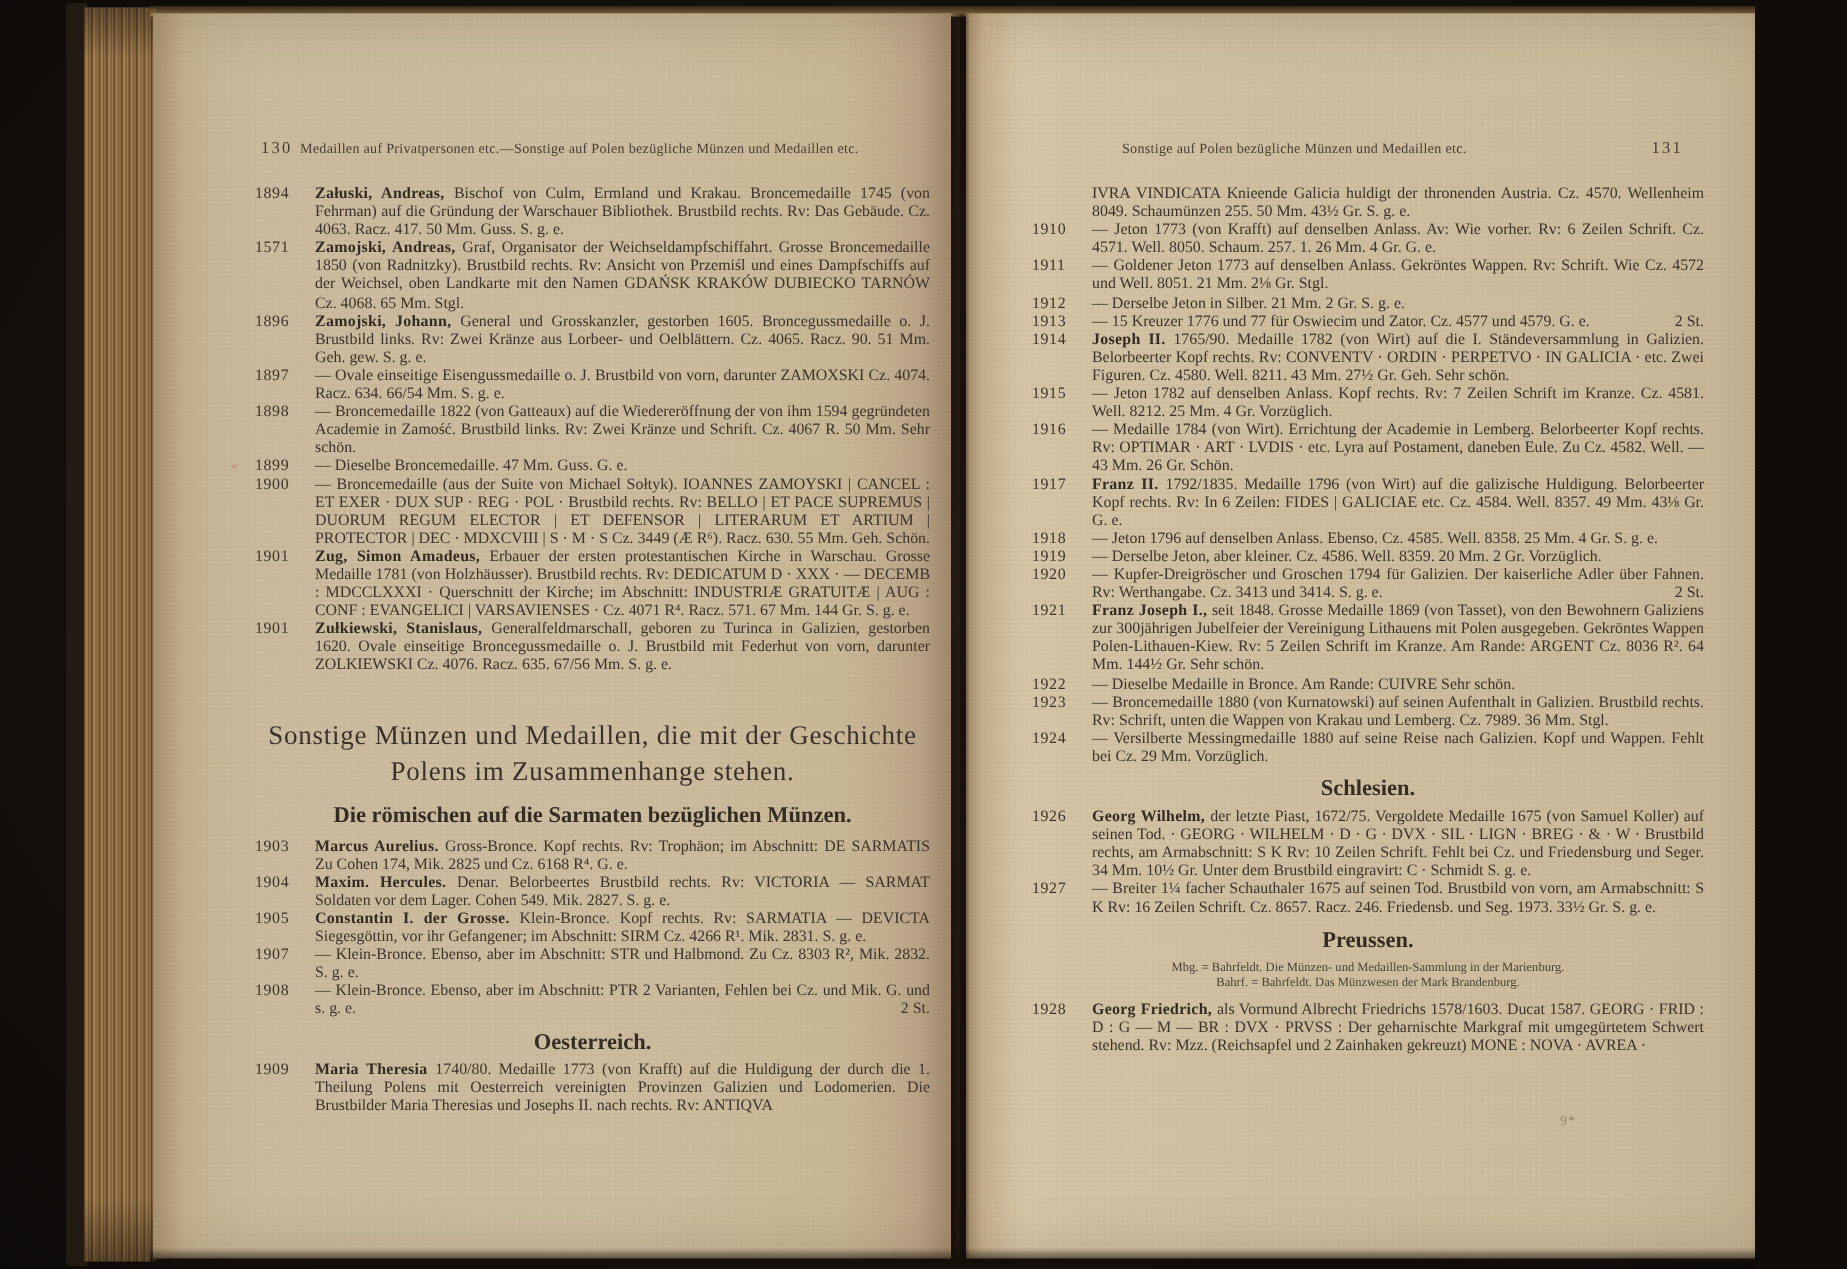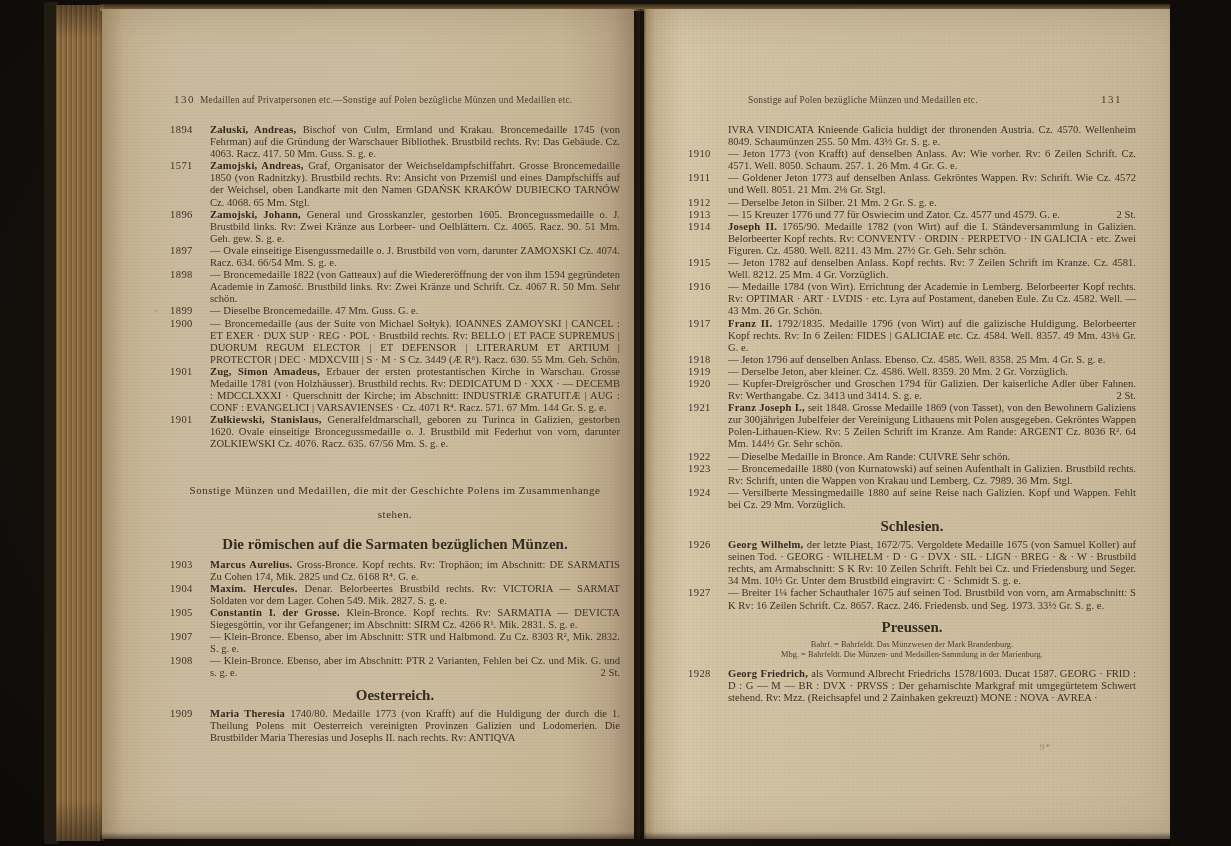--- a/index.html
+++ b/index.html
@@ -36,21 +36,21 @@
   .pagehead .pgnum{position:absolute;top:0;font-size:11px;letter-spacing:1.5px;color:#453b30;}
   .pagehead .pgnum.lft{left:4px;} .pagehead .pgnum.rgt{right:14px;}
   .pagehead .rhead{display:block;text-align:left;font-size:9.4px;letter-spacing:.2px;color:#473e33;padding:1px 30px 0 30px;}
   #righttext .pagehead .rhead{padding:1px 60px 0 60px;}
 
   .entry{padding-left:40px;text-indent:-40px;text-align:justify;}
   .entry.cont{text-indent:0;}
   .num{display:inline-block;width:40px;text-indent:0;letter-spacing:.4px;}
   .bname{font-weight:bold;color:#332b22;letter-spacing:.2px;}
   .tail{float:right;text-indent:0;}
-  .main{text-align:center;font-size:11px;line-height:24px;letter-spacing:.5px;color:#3a322a;margin:27px 4px 12px 4px;text-indent:0;}
+  .main{text-align:center;font-size:18px;line-height:24px;letter-spacing:.5px;color:#3a322a;margin:27px 4px 12px 4px;text-indent:0;}
   .sub{text-align:center;font-weight:bold;font-size:15px;margin:8px 0 9px 0;color:#352d24;}
   .country{text-align:center;font-weight:bold;font-size:15px;margin:9px 0 7px 0;color:#352d24;}
   .note{text-align:center;font-size:8.4px;line-height:10.6px;color:#4b4237;}
   .note:last-of-type{margin-bottom:7px;}
   .gap-before-entry{margin-top:7px;}
 
   .sigmark{position:absolute;left:352px;top:648px;font-size:9px;opacity:.4;letter-spacing:1px;}
   .pencil-mark{position:absolute;left:154px;top:306px;width:7px;height:8px;color:#b5524a;font-size:9px;opacity:.55;transform:rotate(12deg);}
 </style>
 </head>
@@ -113,21 +113,21 @@
         <div class="entry"><span class="num">1919</span>— Derselbe Jeton, aber kleiner. Cz. 4586. Well. 8359. 20 Mm. 2 Gr. Vorzüglich.</div>
         <div class="entry"><span class="num">1920</span>— Kupfer-Dreigröscher und Groschen 1794 für Galizien. Der kaiserliche Adler über Fahnen. Rv: Werthangabe. Cz. 3413 und 3414. S. g. e.<span class="tail">2 St.</span></div>
         <div class="entry"><span class="num">1921</span><span class="bname">Franz Joseph I., </span>seit 1848. Grosse Medaille 1869 (von Tasset), von den Bewohnern Galiziens zur 300jährigen Jubelfeier der Vereinigung Lithauens mit Polen ausgegeben. Gekröntes Wappen Polen-Lithauen-Kiew. Rv: 5 Zeilen Schrift im Kranze. Am Rande: ARGENT Cz. 8036 R². 64 Mm. 144½ Gr. Sehr schön.</div>
         <div class="entry"><span class="num">1922</span>— Dieselbe Medaille in Bronce. Am Rande: CUIVRE Sehr schön.</div>
         <div class="entry"><span class="num">1923</span>— Broncemedaille 1880 (von Kurnatowski) auf seinen Aufenthalt in Galizien. Brustbild rechts. Rv: Schrift, unten die Wappen von Krakau und Lemberg. Cz. 7989. 36 Mm. Stgl.</div>
         <div class="entry"><span class="num">1924</span>— Versilberte Messingmedaille 1880 auf seine Reise nach Galizien. Kopf und Wappen. Fehlt bei Cz. 29 Mm. Vorzüglich.</div>
         <div class="country">Schlesien.</div>
         <div class="entry"><span class="num">1926</span><span class="bname">Georg Wilhelm, </span>der letzte Piast, 1672/75. Vergoldete Medaille 1675 (von Samuel Koller) auf seinen Tod. · GEORG · WILHELM · D · G · DVX · SIL · LIGN · BREG · &amp; · W · Brustbild rechts, am Armabschnitt: S K Rv: 10 Zeilen Schrift. Fehlt bei Cz. und Friedensburg und Seger. 34 Mm. 10½ Gr. Unter dem Brustbild eingravirt: C · Schmidt S. g. e.</div>
         <div class="entry"><span class="num">1927</span>— Breiter 1¼ facher Schauthaler 1675 auf seinen Tod. Brustbild von vorn, am Armabschnitt: S K Rv: 16 Zeilen Schrift. Cz. 8657. Racz. 246. Friedensb. und Seg. 1973. 33½ Gr. S. g. e.</div>
         <div class="country">Preussen.</div>
+        <div class="note">Mbg. = Bahrfeldt. Die Münzen- und Medaillen-Sammlung in der Marienburg.</div>
         <div class="note">Bahrf. = Bahrfeldt. Das Münzwesen der Mark Brandenburg.</div>
-        <div class="note">Mbg. = Bahrfeldt. Die Münzen- und Medaillen-Sammlung in der Marienburg.</div>
         <div class="entry gap-before-entry"><span class="num">1928</span><span class="bname">Georg Friedrich, </span>als Vormund Albrecht Friedrichs 1578/1603. Ducat 1587. GEORG · FRID : D : G — M — BR : DVX · PRVSS : Der geharnischte Markgraf mit umgegürtetem Schwert stehend. Rv: Mzz. (Reichsapfel und 2 Zainhaken gekreuzt) MONE : NOVA · AVREA ·</div>
       </div>
     <div class="sigmark">9*</div>
   </div>
 
   <div class="pencil-mark">×</div>
 </div>
 
 </body></html>

